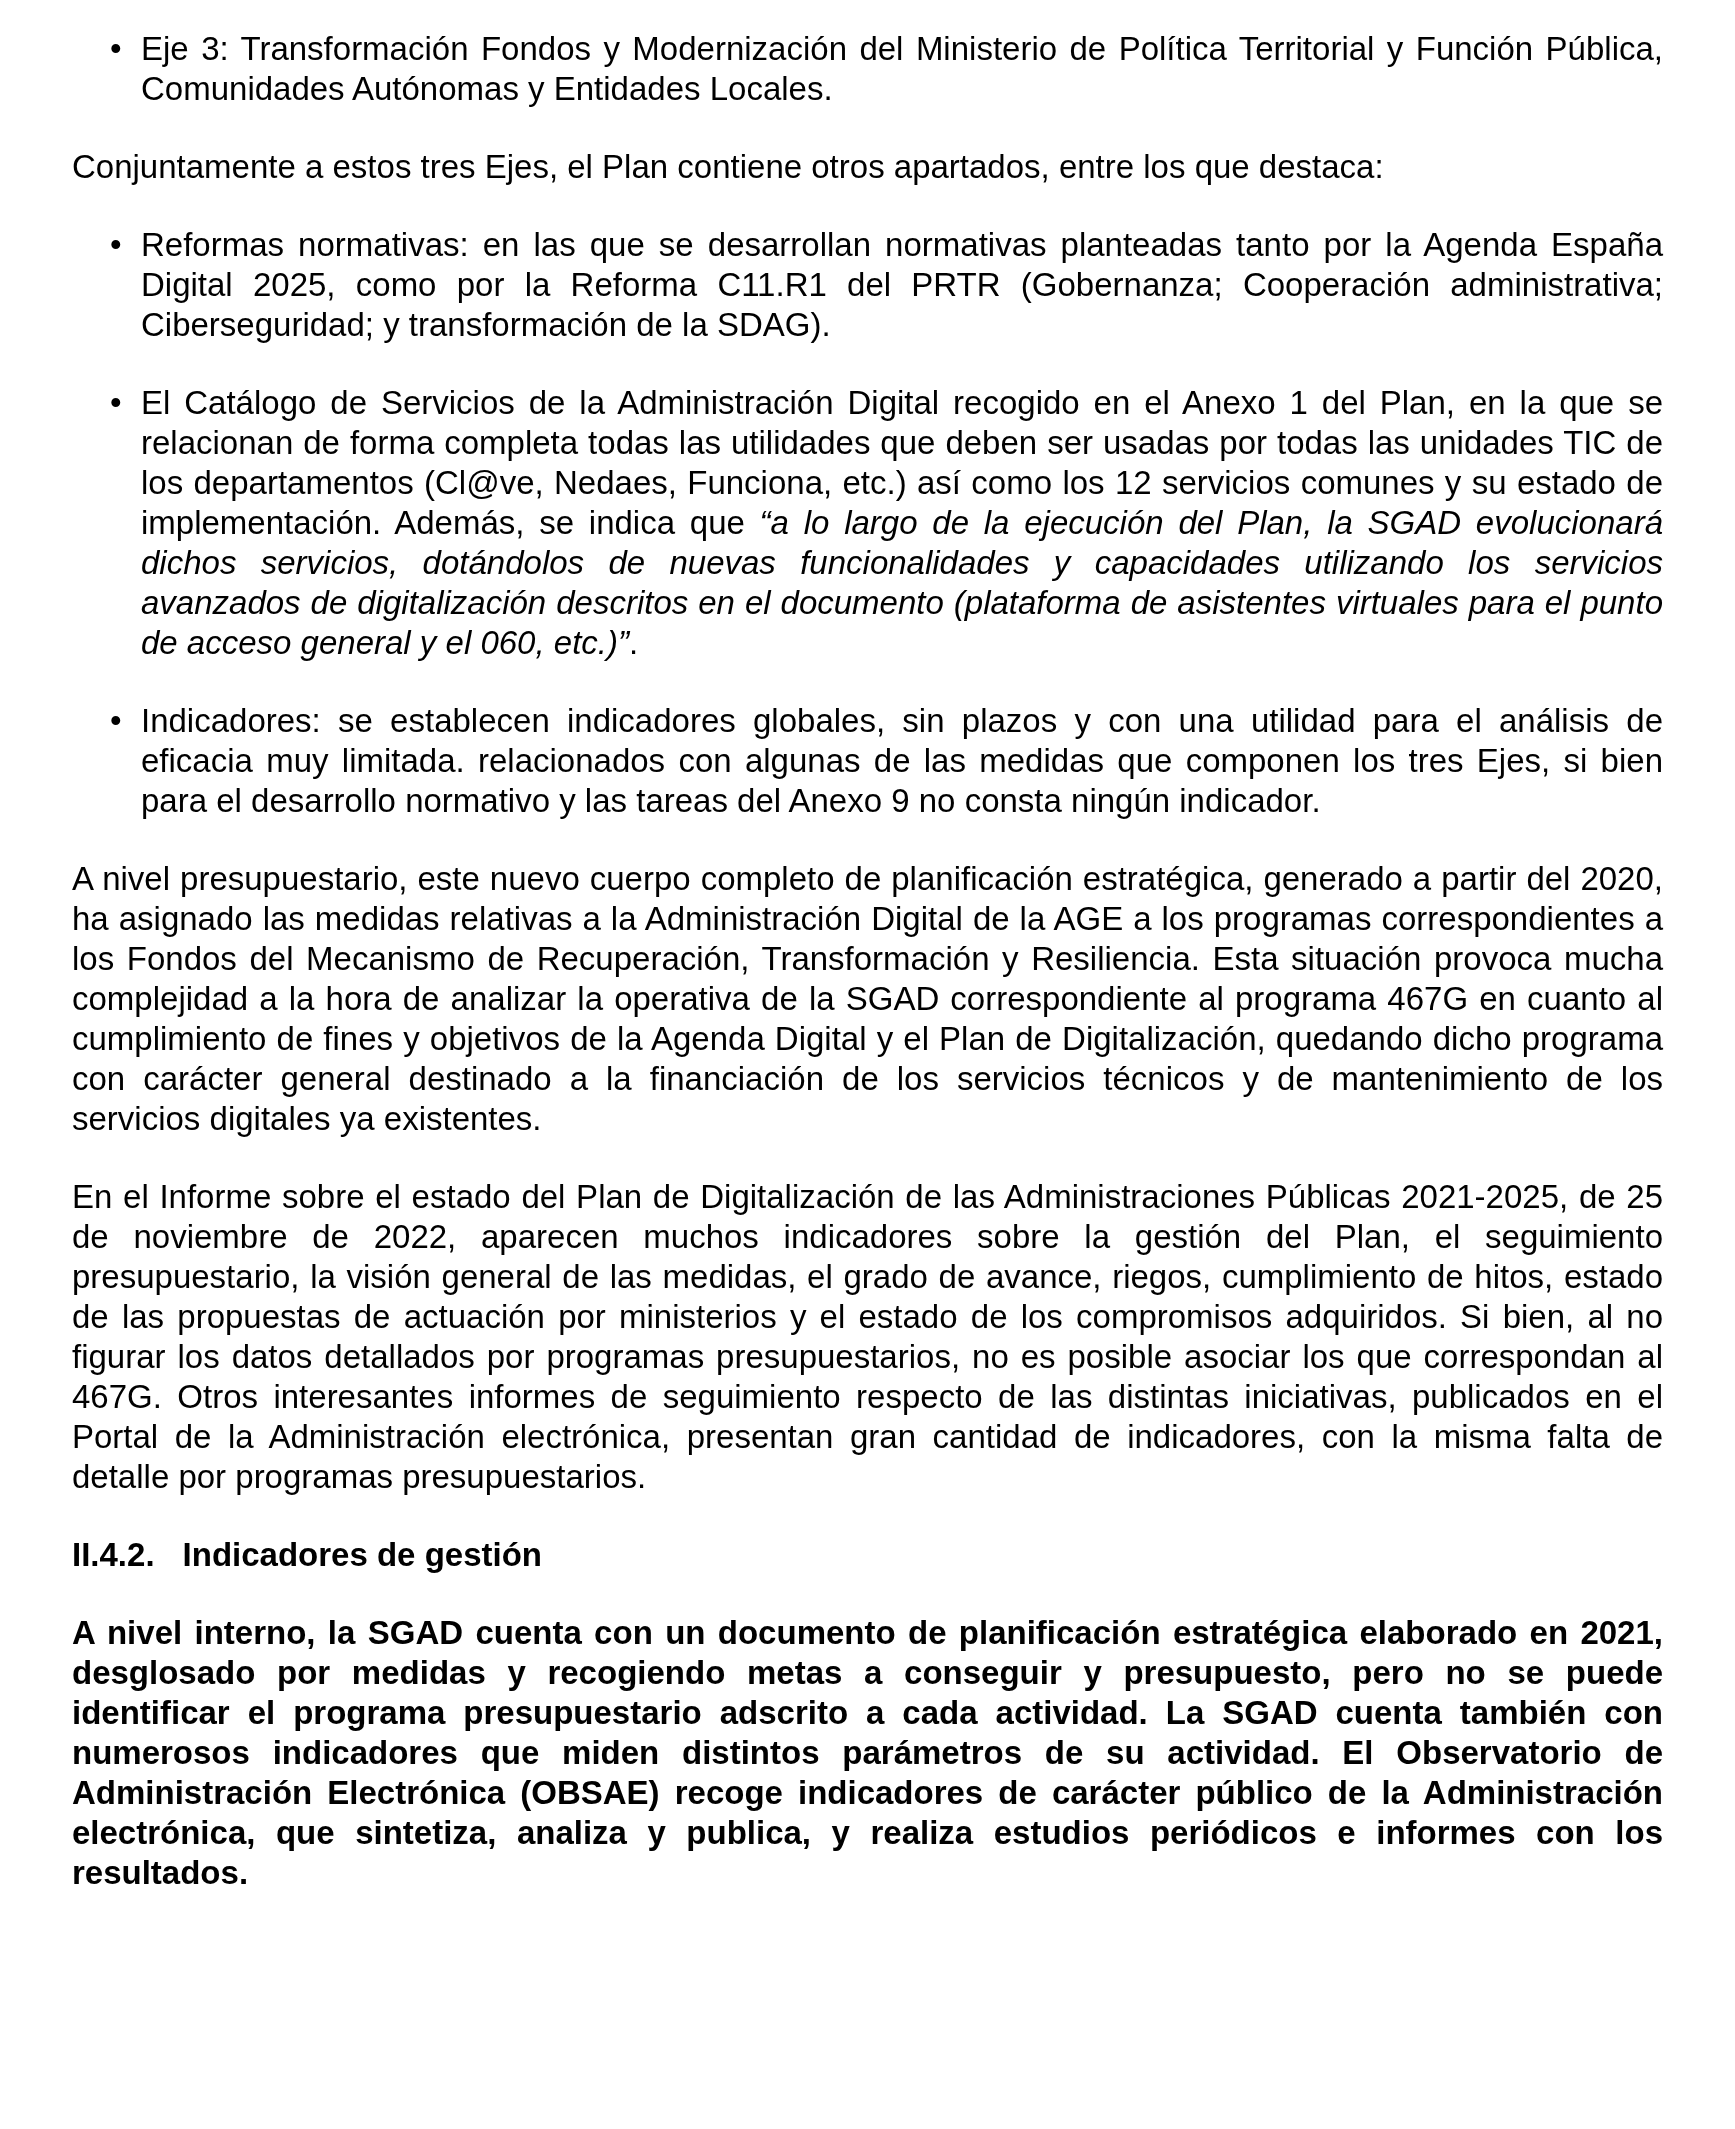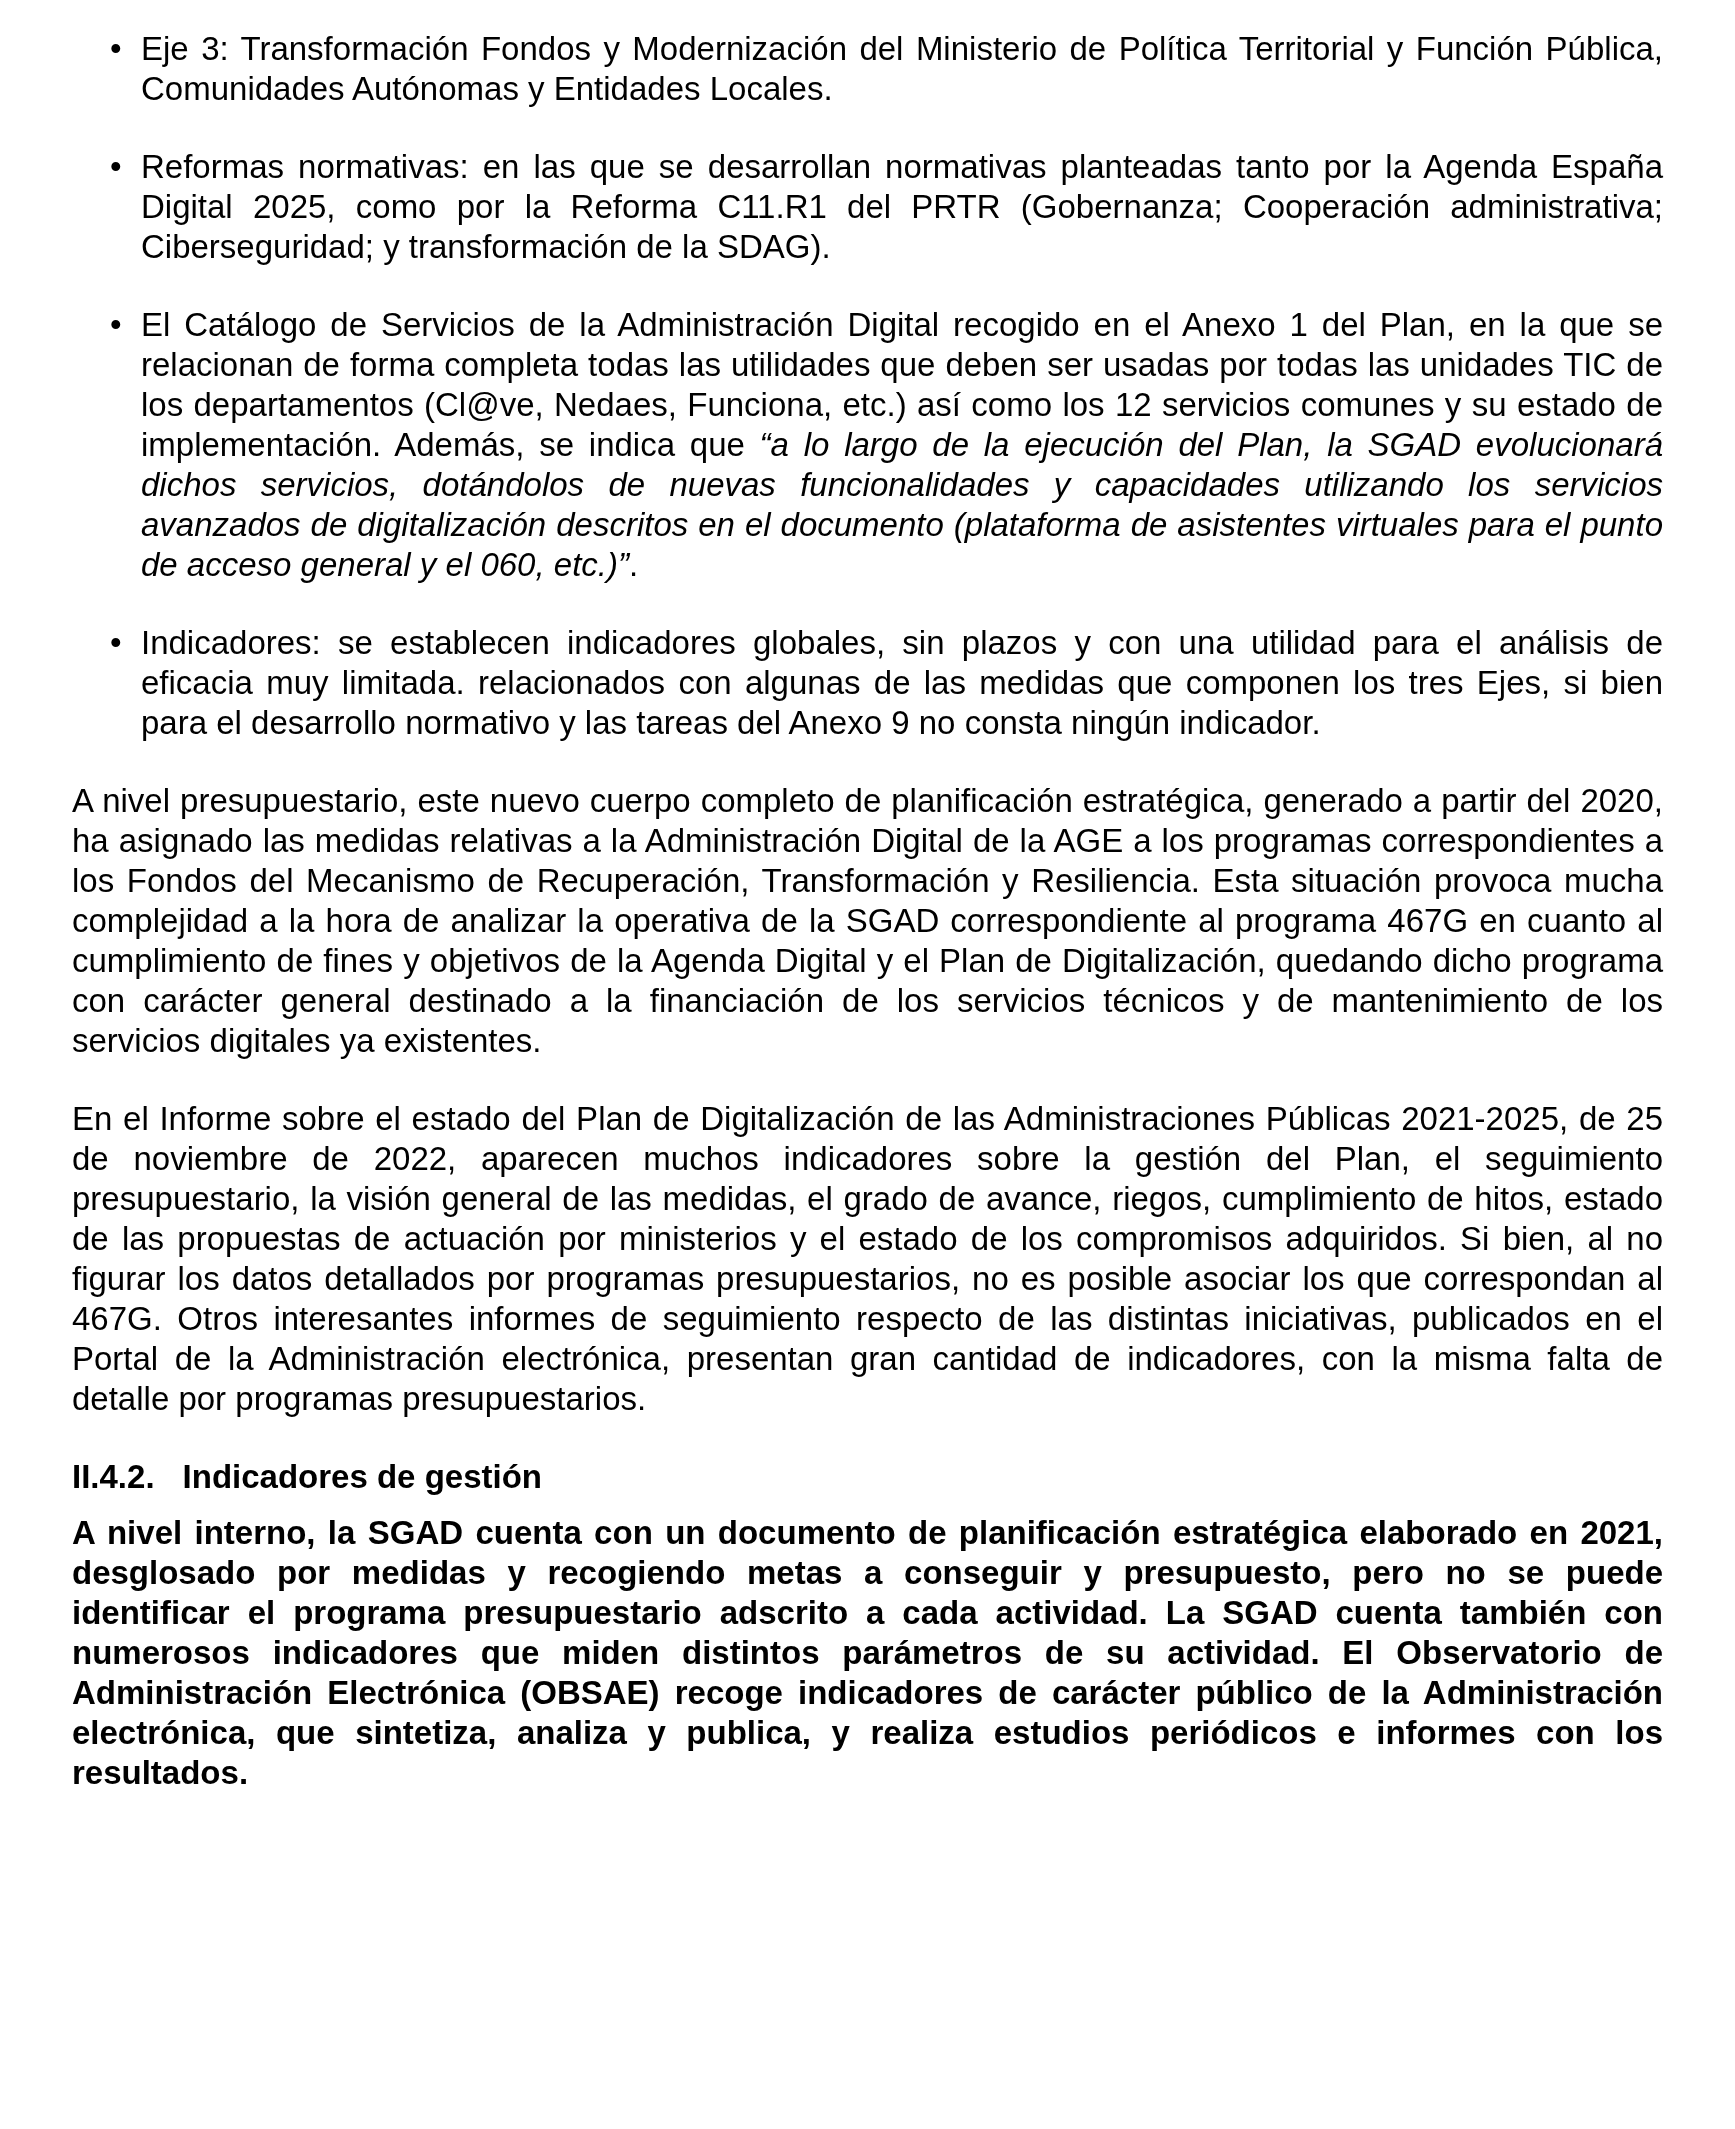--- a/index.html
+++ b/index.html
@@ -38,37 +38,38 @@
     left: 38px;
     top: 0;
   }
   .italic {
     font-style: italic;
   }
   .section-heading {
     font-size: 33px;
     line-height: 40px;
     font-weight: bold;
-    margin: 33px 0 16px 0;
+    margin: 33px 0 38px 0;
   }
   .heading-number {
     display: inline-block;
     margin-right: 28px;
   }
 </style>
 </head>
 <body>
 
 <div class="page">
 
   <div class="bullet-item">
     <span class="bullet-marker">•</span>
     <div class="bullet-text">Eje 3: Transformación Fondos y Modernización del Ministerio de Política Territorial y Función Pública, Comunidades Autónomas y Entidades Locales.</div>
   </div>
 
+  <p class="para">Conjuntamente a estos tres Ejes, el Plan contiene otros apartados, entre los que destaca:</p>
 
   <div class="bullet-item">
     <span class="bullet-marker">•</span>
     <div class="bullet-text">Reformas normativas: en las que se desarrollan normativas planteadas tanto por la Agenda España Digital 2025, como por la Reforma C11.R1 del PRTR (Gobernanza; Cooperación administrativa; Ciberseguridad; y transformación de la SDAG).</div>
   </div>
 
   <div class="bullet-item">
     <span class="bullet-marker">•</span>
     <div class="bullet-text"><span>El Catálogo de Servicios de la Administración Digital recogido en el Anexo 1 del Plan, en la que se relacionan de forma completa todas las utilidades que deben ser usadas por todas las unidades TIC de los departamentos (Cl@ve, Nedaes, Funciona, etc.) así como los 12 servicios comunes y su estado de implementación. Además, se indica que </span><span class="italic">“a lo largo de la ejecución del Plan, la SGAD evolucionará dichos servicios, dotándolos de nuevas funcionalidades y capacidades utilizando los servicios avanzados de digitalización descritos en el documento (plataforma de asistentes virtuales para el punto de acceso general y el 060, etc.)”</span><span>.</span></div>
   </div>

